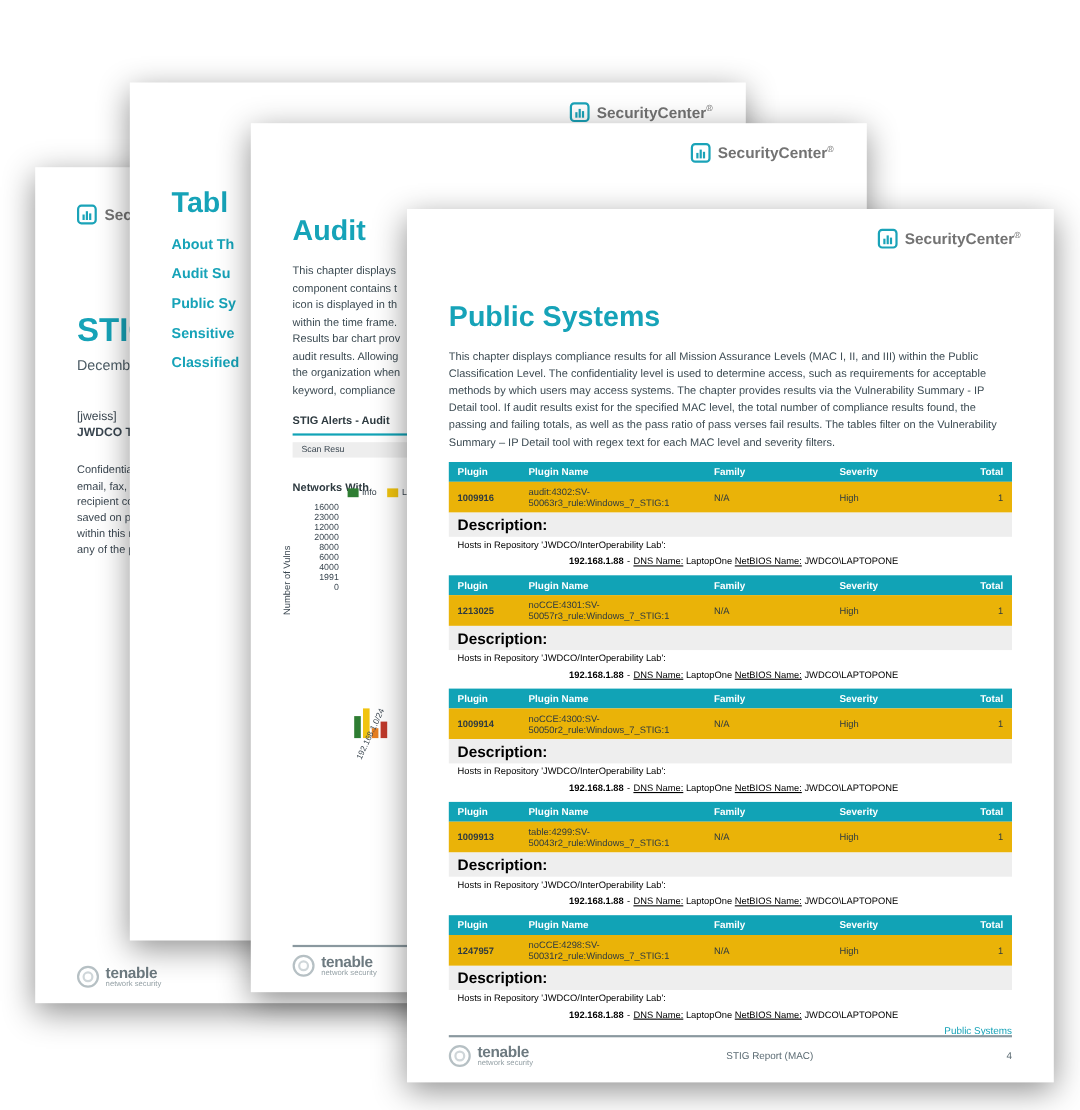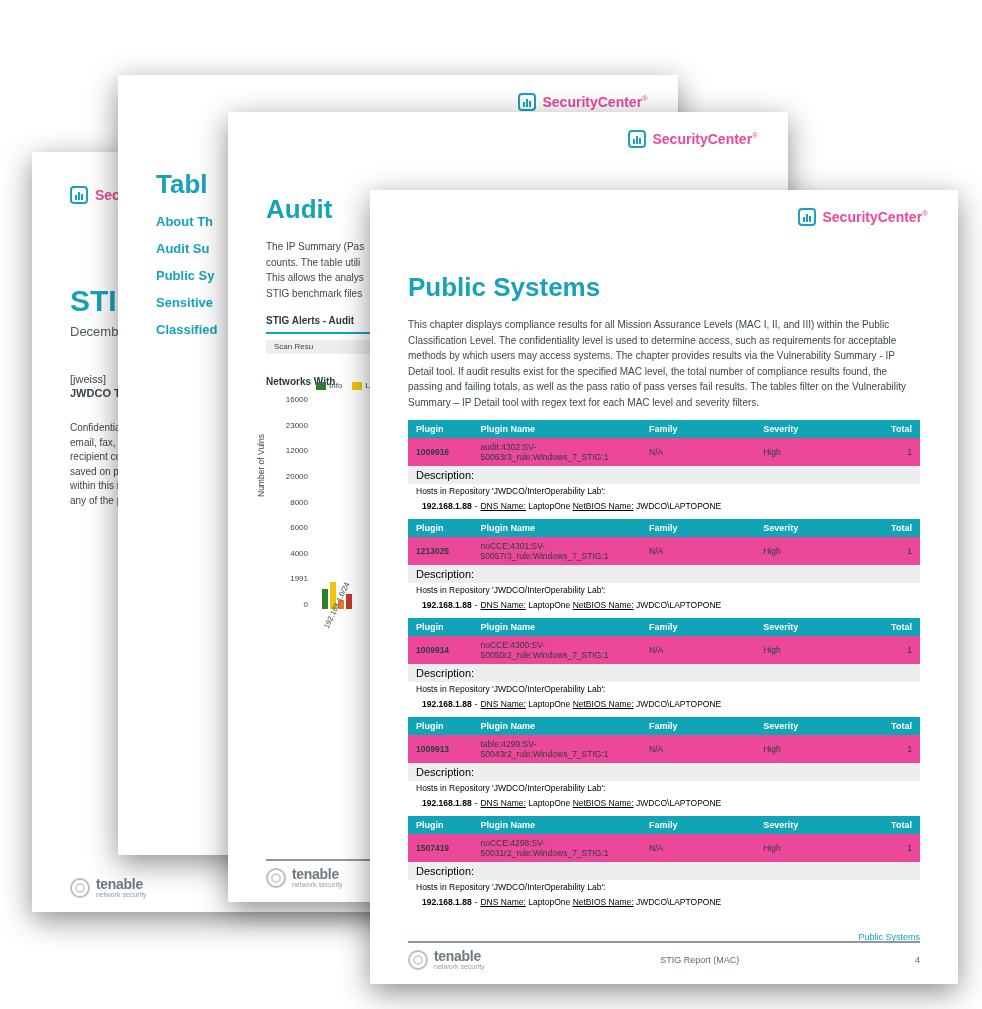--- a/index.html
+++ b/index.html
@@ -19,21 +19,21 @@
   }
   .p1 { left: 32px;  top: 152px; width: 560px; height: 760px; }
   .p2 { left: 118px; top: 75px;  width: 560px; height: 780px; }
   .p3 { left: 228px; top: 112px; width: 560px; height: 790px; }
   .p4 { left: 370px; top: 190px; width: 588px; height: 794px; }
 
   .sc-brand { position: absolute; top: 18px; right: 30px; display: flex; align-items: center; gap: 7px; color:#4a5a63; }
   .sc-brand .sc-icon { width: 18px; height: 18px; border: 2px solid #1aa3b8; border-radius: 4px; display:flex; align-items:flex-end; justify-content:center; gap:1px; padding:2px; }
   .sc-brand .sc-icon span { width:2px; background:#1aa3b8; }
   .sc-brand .b1{height:5px}.sc-brand .b2{height:8px}.sc-brand .b3{height:6px}
-  .sc-brand .sc-text { font-size: 14px; font-weight: 500; color:#ec4899; }
+  .sc-brand .sc-text { font-size: 14px; font-weight: 500; color:#737373; }
   .sc-brand .sc-text b { font-weight: 700; }
   .sc-brand .reg { font-size: 8px; vertical-align: super; }
 
   .p1 .sc-brand { position: static; margin-bottom: 80px; }
 
   h1.teal { color:#16a3b8; font-size: 30px; font-weight: 700; margin-top: 66px; }
   h2.teal { color:#16a3b8; font-size: 26px; font-weight: 700; margin-top: 48px; margin-bottom: 14px; }
   .teal-link { color:#16a3b8; font-size: 13px; font-weight: 700; display:block; margin: 12px 0; }
   .sub-date { color:#4a5a63; font-size: 13px; margin-top: 6px; }
   .user-block { margin-top: 34px; font-size: 11px; color:#3a4650; }
@@ -44,40 +44,40 @@
   .body-text { font-size: 10px; color:#3b4a52; line-height: 1.55; margin-bottom: 10px; }
   .section-label { font-size: 10px; font-weight: 700; color:#2e3a40; margin: 14px 0 6px 0; }
   .hdr-bar { background:#11a3b6; color:#fff; font-size: 9px; font-weight:700; padding: 4px 8px; display:flex; }
   .hdr-bar .c1{flex:0 0 13%}.hdr-bar .c2{flex:0 0 34%}.hdr-bar .c3{flex:0 0 23%}.hdr-bar .c4{flex:0 0 17%}.hdr-bar .c5{flex:0 0 13%; text-align:right}
   .row-bar { display:flex; font-size: 8.5px; color:#2e3a40; padding: 4px 8px; align-items:center; }
   .row-bar .c1{flex:0 0 13%; font-weight:700}
   .row-bar .c2{flex:0 0 34%}
   .row-bar .c3{flex:0 0 23%}
   .row-bar .c4{flex:0 0 17%}
   .row-bar .c5{flex:0 0 13%; text-align:right}
-  .alt-a { background:#ec4899; }
+  .alt-a { background:#eab308; }
   .alt-b { background:#eeeeee; }
-  .desc-label { font-size: 11px; font-weight:400; padding: 3px 8px; }
+  .desc-label { font-size: 14px; font-weight:700; padding: 3px 8px; }
   .repo-line { font-size: 8.5px; font-weight:400; padding: 2px 8px; }
-  .host-line { font-size: 8.5px; padding: 3px 8px 8px 14px; }
+  .host-line { font-size: 8.5px; padding: 3px 8px 8px 14px; text-align: center; }
   .host-line .dash { padding: 0 3px; }
   .host-line .ul { text-decoration: underline; }
 
   .page-foot { position:absolute; bottom: 14px; left: 38px; right: 38px; display:flex; align-items:center; justify-content:space-between; font-size: 9px; color:#5a6a72; border-top: 2px solid #8a989f; padding-top: 6px;}
   .tenable-logo { display:flex; align-items:center; gap:6px; }
   .tenable-logo .ring { width:20px; height:20px; border-radius:50%; border:2px solid #b6c0c4; position:relative; }
   .tenable-logo .ring::after { content:""; position:absolute; inset:3px; border-radius:50%; border:2px solid #cfd6d9; }
   .tenable-logo .tw { line-height:1; }
   .tenable-logo .tw .t1 { font-size:14px; color:#6d7a80; font-weight:600; letter-spacing:-0.3px; }
   .tenable-logo .tw .t2 { font-size:7px; color:#95a1a6; }
   .foot-right-link { color:#16a3b8; font-size: 9px;}
 
   
   .chart-wrap { position: relative; margin-top: 8px; height: 240px; }
-  .y-ticks { position:absolute; left:0; top:0; bottom:26px; width:46px; display:flex; flex-direction:column; justify-content:space-between; font-size:8px; color:#3a4650; text-align:right; padding-right:4px; }
+  .y-ticks { position:absolute; left:0; top:0; bottom:26px; width:46px; display:flex; flex-direction:column; justify-content:flex-start; font-size:8px; color:#3a4650; text-align:right; padding-right:4px; }
   .y-label { position:absolute; left:-10px; top:50%; transform: rotate(-90deg) translateX(18px); transform-origin:left top; font-size:8.5px; color:#3a4650; white-space:nowrap; }
   .plot { position:absolute; left:50px; right:4px; top:0; bottom:26px; }
   .xcat { position:absolute; left:50px; bottom:-8px; font-size:7.5px; color:#3a4650; transform: rotate(-65deg); transform-origin: left top; white-space:nowrap; }
   .bar { position:absolute; bottom:0; width:6px; }
   .bar.info{background:#2e7d32}.bar.low{background:#f1c40f}.bar.med{background:#e67e22}.bar.high{background:#c0392b}
   .legend { position:absolute; left:50px; top:-14px; display:flex; gap:10px; font-size:8px; color:#3a4650; align-items:center; }
   .legend .sw{width:10px;height:8px;display:inline-block;margin-right:3px;vertical-align:middle}
   .sw.info{background:#2e7d32}.sw.low{background:#f1c40f}.sw.med{background:#e67e22}.sw.high{background:#c0392b}
 
   .gray-row-stub { background:#eeeeee; height:14px; margin-top:6px; font-size:8px; color:#3a4650; padding:2px 8px; }
@@ -139,24 +139,28 @@
 <div class="page p3">
   <div class="sc-brand">
     <span class="sc-icon">
         <span class="b1"></span>
         <span class="b2"></span>
         <span class="b3"></span>
       </span>
     <span class="sc-text"><b>SecurityCenter</b><span class="reg">®</span></span>
   </div>
   <h2 class="teal">Audit </h2>
-  <div class="body-text" style="white-space:pre-line;max-width:140px">The IP Summary (Pas
-counts. The table utili
-This allows the analys
-STIG benchmark files</div>
+  <div class="body-text" style="white-space:pre-line;max-width:140px">This chapter displays
+component contains t
+icon is displayed in th
+within the time frame.
+Results bar chart prov
+audit results. Allowing
+the organization when
+keyword, compliance</div>
   <div class="section-label">STIG Alerts - Audit</div>
   <div style="height:2px;background:#11a3b6;margin-bottom:4px"></div>
   <div class="gray-row-stub">Scan Resu</div>
 
   <div class="section-label" style="margin-top:22px">Networks With</div>
   <div class="chart-wrap">
     <div class="legend">
       <span><span class="sw info"></span><span>Info</span></span>
       <span><span class="sw low"></span><span>Low</span></span>
       <span><span class="sw med"></span><span>Med</span></span>
@@ -279,21 +283,21 @@
       <div class="repo-line">Hosts in Repository 'JWDCO/InterOperability Lab':</div>
       <div class="host-line"><b>192.168.1.88</b><span class="dash">-</span><span class="ul">DNS Name:</span> LaptopOne <span class="ul">NetBIOS Name:</span> JWDCO\LAPTOPONE</div>
       <div class="hdr-bar">
         <span class="c1">Plugin</span>
         <span class="c2">Plugin Name</span>
         <span class="c3">Family</span>
         <span class="c4">Severity</span>
         <span class="c5">Total</span>
       </div>
       <div class="row-bar alt-a">
-        <span class="c1">1507419</span>
+        <span class="c1">1247957</span>
         <span class="c2">noCCE:4298:SV-50031r2_rule:Windows_7_STIG:1</span>
         <span class="c3">N/A</span>
         <span class="c4">High</span>
         <span class="c5">1</span>
       </div>
       <div class="desc-label alt-b">Description:</div>
       <div class="repo-line">Hosts in Repository 'JWDCO/InterOperability Lab':</div>
       <div class="host-line"><b>192.168.1.88</b><span class="dash">-</span><span class="ul">DNS Name:</span> LaptopOne <span class="ul">NetBIOS Name:</span> JWDCO\LAPTOPONE</div>
     </div>
 

